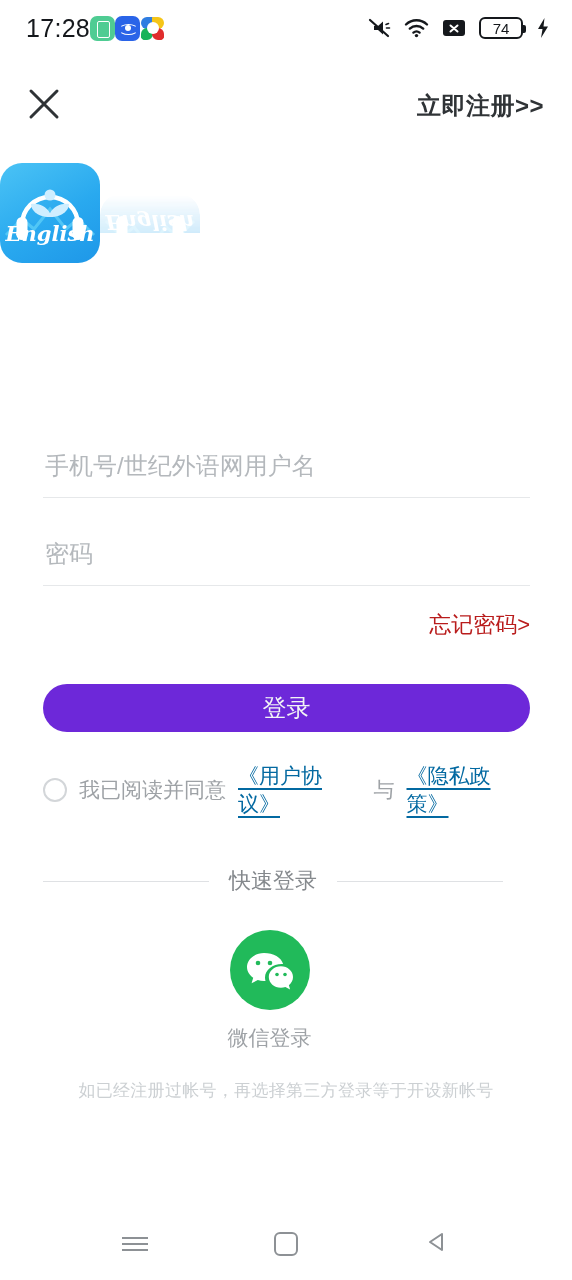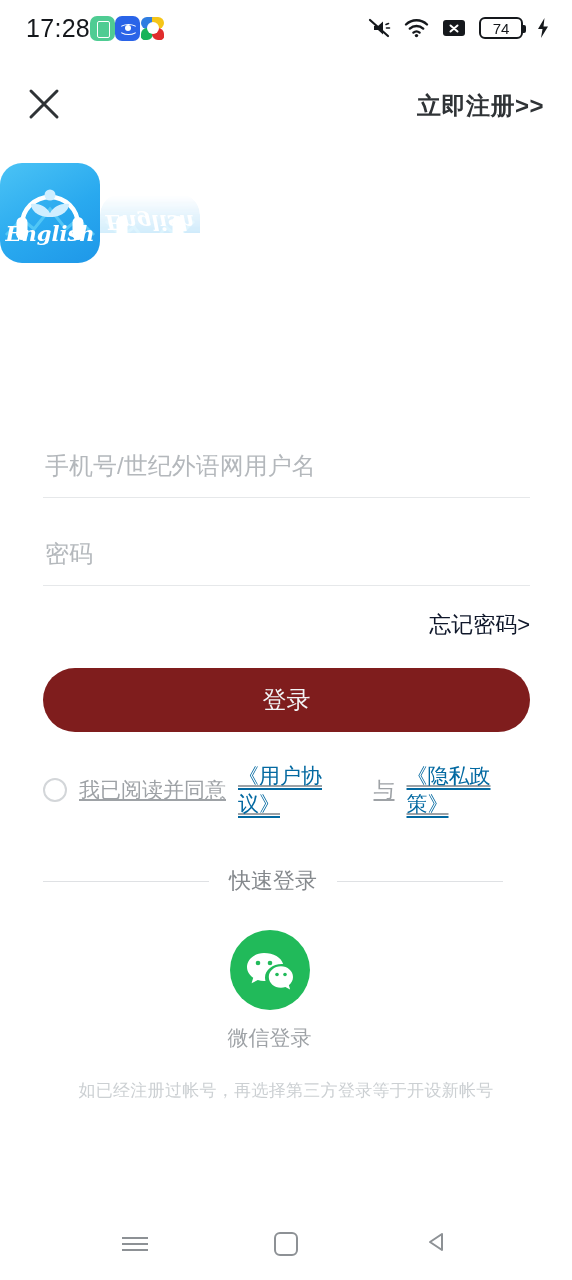--- a/index.html
+++ b/index.html
@@ -195,48 +195,47 @@
   }
   .field input::placeholder { color: #b4b8bc; }
 
   .forgot-row {
     margin-top: 24px;
     display: flex;
     justify-content: flex-end;
   }
   .forgot-link {
     font-size: 22px;
-    color: #0f172a;
+    color: #b91c1c;
     cursor: pointer;
   }
 
   .login-btn {
-    margin-top: 28px;
-    width: 487px; height: 64px;
+    margin-top: 44px;
+    width: 487px; height: 48px;
     border: none;
     border-radius: 33px;
-    background: #7f1d1d;
+    background: #6d28d9;
     color: #f2f4f5;
     font-size: 24px;
     font-family: "Liberation Sans", "DejaVu Sans", sans-serif;
     cursor: pointer;
     display: flex;
     align-items: center;
     justify-content: center;
   }
 
   .agree-row {
     margin-top: 30px;
     display: flex;
     align-items: center;
     justify-content: center;
     gap: 12px;
     font-size: 21px;
     color: #9ea2a6;
-    text-decoration: underline;
   }
   .checkbox {
     width: 24px; height: 24px;
     border: 2px solid #d3d6d9;
     border-radius: 50%;
     flex: 0 0 auto;
     cursor: pointer;
   }
   .agree-text { white-space: nowrap; }
   .doc-link {

